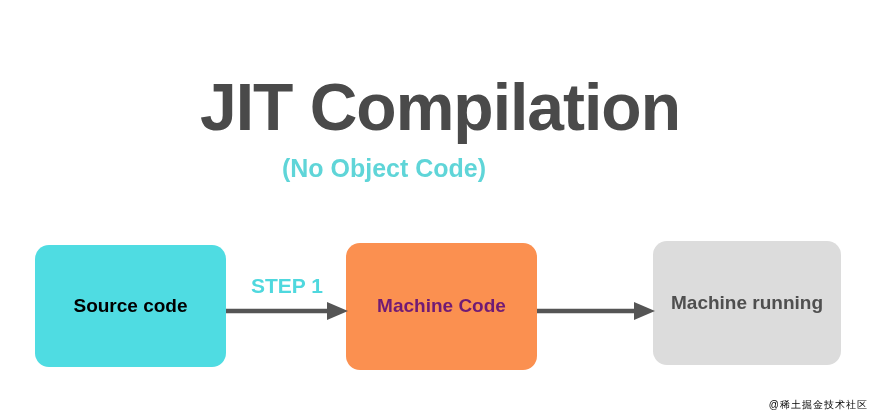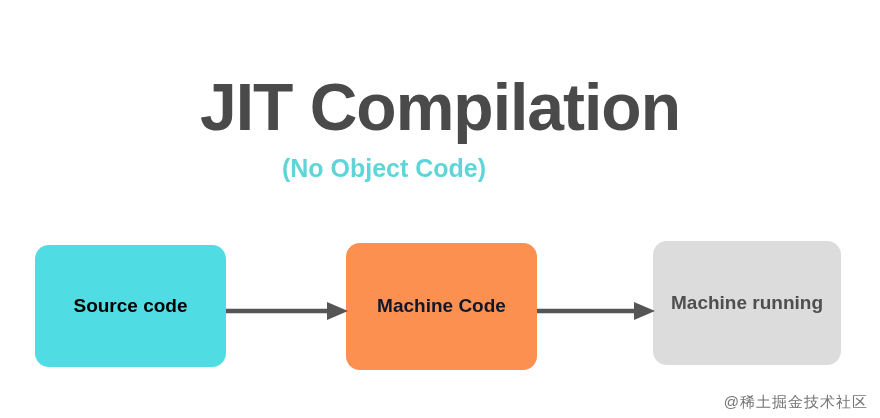--- a/index.html
+++ b/index.html
@@ -64,21 +64,21 @@
     height: 122px;
     background: #4fdce2;
     color: #000000;
   }
   #node-machine {
     left: 346px;
     top: 243px;
     width: 191px;
     height: 127px;
     background: #fb9050;
-    color: #0f172a;
+    color: #701a75;
   }
   #node-program {
     left: 653px;
     top: 241px;
     width: 188px;
     height: 124px;
     background: #dcdcdc;
     color: #4f4f4f;
   }
 
@@ -100,22 +100,22 @@
     text-align: center;
   }
   #step-1 { left: 226px; top: 274px; width: 122px; }
   #step-2 { left: 537px; top: 274px; width: 118px; }
 
   
   #watermark {
     position: absolute;
     right: 12px;
     bottom: 6px;
-    font-size: 15px;
-    color: #737373;
+    font-size: 10px;
+    color: #000000;
     letter-spacing: 1px;
     white-space: nowrap;
     user-select: none;
   }
 </style>
 </head>
 <body>
 
 <div id="canvas">
 
@@ -138,17 +138,18 @@
   <svg class="arrow" id="arrow-1" viewBox="0 0 122 22">
     <line x1="0" y1="11" x2="104" y2="11" stroke="#555555" stroke-width="4.5"></line>
     <polygon points="101,2 122,11 101,20" fill="#555555"></polygon>
   </svg>
 
   <svg class="arrow" id="arrow-2" viewBox="0 0 118 22">
     <line x1="0" y1="11" x2="100" y2="11" stroke="#555555" stroke-width="4.5"></line>
     <polygon points="97,2 118,11 97,20" fill="#555555"></polygon>
   </svg>
 
+  <div class="step-label" id="step-1">STEP 1</div>
 
 
   <div id="watermark">@稀土掘金技术社区</div>
 
 </div>
 
 </body></html>

